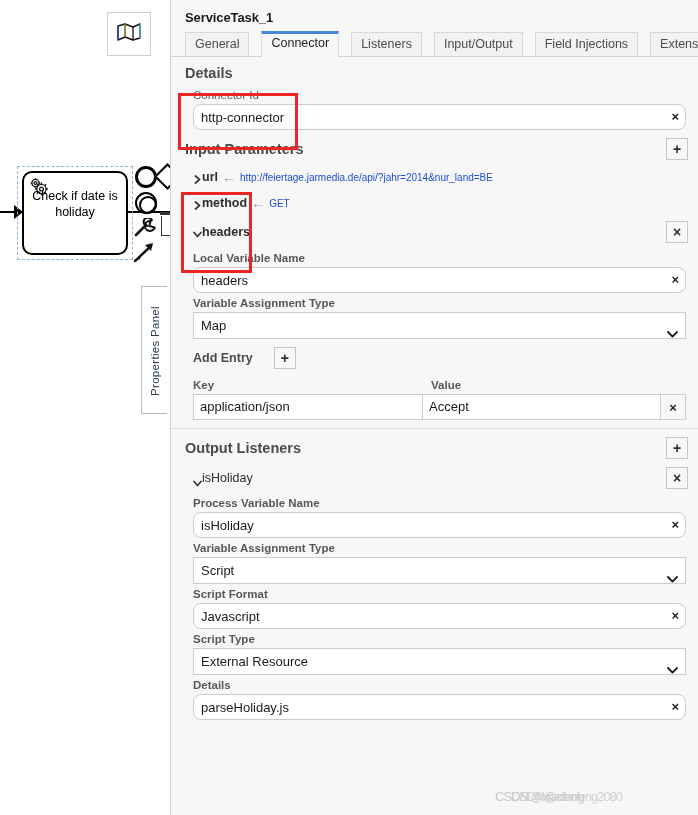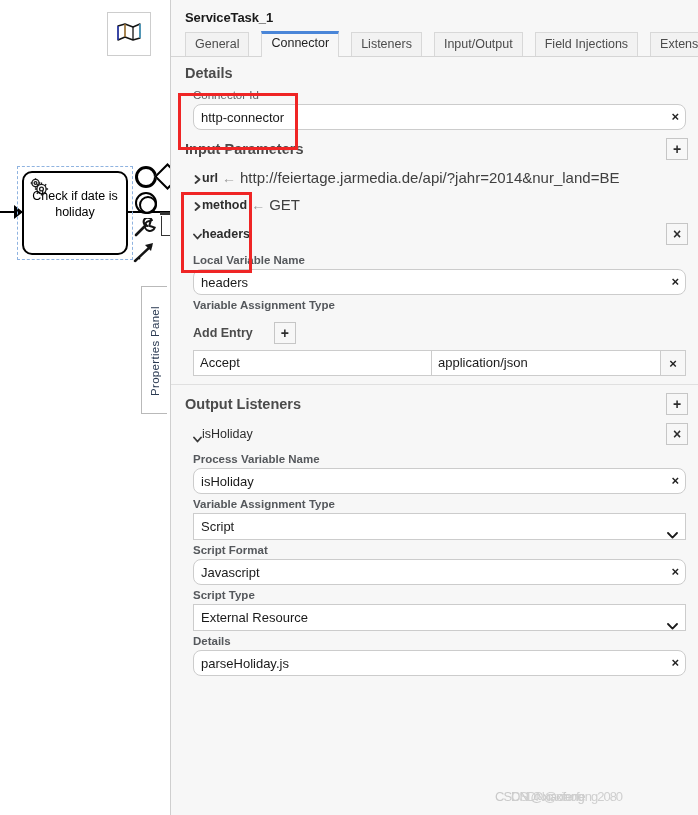--- a/index.html
+++ b/index.html
@@ -355,22 +355,22 @@
     font-weight: bold;
     color: #2d2d2d;
     font-size: 12.5px;
   }
   .param-arrow {
     color: #9a9a9a;
     font-size: 14px;
     padding: 0 4px;
   }
   .param-value {
-    color: #404040;
-    font-size: 15px;
+    color: #1d4ed8;
+    font-size: 10px;
     overflow: hidden;
     text-overflow: ellipsis;
     white-space: nowrap;
   }
   .tri {
     width: 9px;
     height: 9px;
     flex: 0 0 9px;
   }
 
@@ -600,30 +600,44 @@
       <span class="sq-btn">×</span>
     </div>
 
     <div class="field-label">Local Variable Name</div>
     <div class="input-row">
       <input class="text-input" type="text" value="headers" style="">
       <span class="clear-x">×</span>
     </div>
 
     <div class="field-label">Variable Assignment Type</div>
+    <div class="input-row">
+      <div class="select-input">
+        <span>Map</span>
+        <span class="chev">
+          <svg width="11" height="7" viewBox="0 0 11 7">
+              <path d="M1 1 L5.5 5.6 L10 1" fill="none" stroke="#1a1a1a" stroke-width="1.8" stroke-linecap="round" stroke-linejoin="round"></path>
+            </svg>
+        </span>
+      </div>
+    </div>
 
     <div class="add-entry">
       <span class="add-entry-label">Add Entry</span>
       <span class="sq-btn">+</span>
     </div>
 
+    <div class="kv-head">
+      <span class="k">Key</span>
+      <span>Value</span>
+    </div>
 
     <div class="kv-row">
+      <span class="kv-cell v">application/json</span>
       <span class="kv-cell k">Accept</span>
-      <span class="kv-cell v">application/json</span>
       <span class="kv-del">×</span>
     </div>
 
     <div class="divider"></div>
 
     <div class="section-head section-head-row">
       <span>Output Listeners</span>
       <span class="sq-btn">+</span>
     </div>
 

